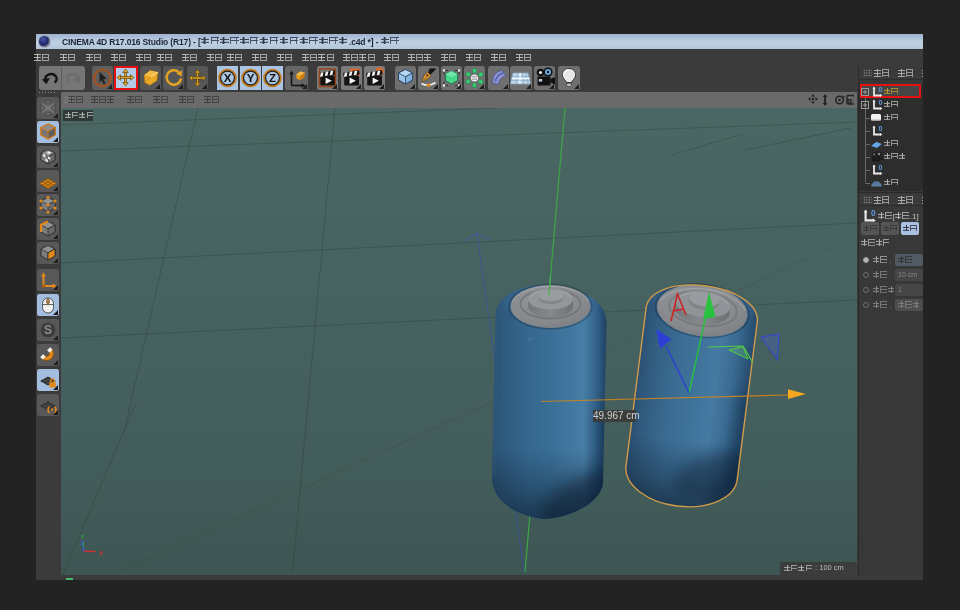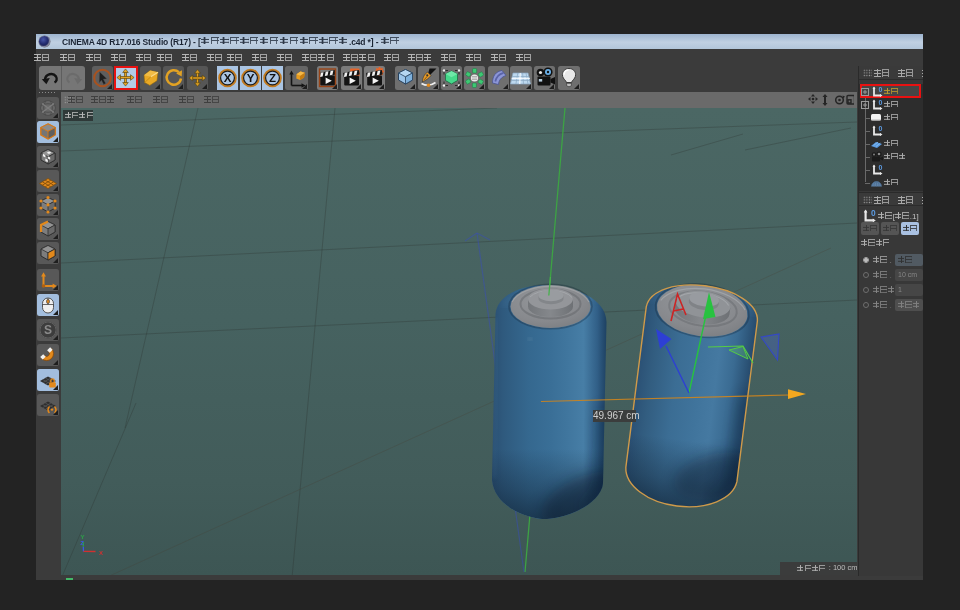--- a/index.html
+++ b/index.html
@@ -25,21 +25,21 @@
 .lbtn{position:absolute;left:1px;width:22px;height:22px;border-radius:2.5px;background:#585858;}
 .lbtn svg{position:absolute;left:0;top:0;}
 .dots{background-image:radial-gradient(circle,#8a8a8a 0.8px,transparent 1px);background-size:3px 3px;}
 #vpbar{position:absolute;left:25px;top:58px;width:796px;height:15.5px;background:#6a6a6a;color:#222;font-size:8.5px;}
 #vpbar span.m{position:absolute;top:3.5px;}
 #vp{position:absolute;left:25px;top:73.5px;width:796px;height:467px;background:#49615e;border:1px solid #9aa0a0;border-bottom-color:#8a9090;}
 #vp svg{position:absolute;left:-1px;top:-1px;}
 #rpanel{position:absolute;left:822px;top:32px;width:65px;bottom:4px;background:#383838;border-left:1px solid #2a2a2a;font-size:8px;overflow:hidden;}
 .pmenu{position:absolute;left:0;width:100%;height:14px;background:#3a3a3a;color:#bdbdbd;border-bottom:1px solid #2c2c2c;}
 .pdots{position:absolute;left:4px;top:3px;width:9px;height:8px;background-image:radial-gradient(circle,#9a9a9a .7px,transparent .9px);background-size:2.6px 2.6px;}
-.lab{position:absolute;white-space:nowrap;text-align:right;}
+.lab{position:absolute;white-space:nowrap;}
 </style></head><body>
 <div id="win">
 <div id="title">
       <span class="logo"></span>
       <span class="tx">CINEMA 4D R17.016 Studio (R17) - [<span class="c sm" style="color:#1a2433;width:8.3px;height:7px;margin-right:1.6px"></span><span class="c sm v2" style="color:#1a2433;width:8.3px;height:7px;margin-right:1.6px"></span><span class="c sm" style="color:#1a2433;width:8.3px;height:7px;margin-right:1.6px"></span><span class="c sm v2" style="color:#1a2433;width:8.3px;height:7px;margin-right:1.6px"></span><span class="c sm" style="color:#1a2433;width:8.3px;height:7px;margin-right:1.6px"></span><span class="c sm v2" style="color:#1a2433;width:8.3px;height:7px;margin-right:1.6px"></span><span class="c sm" style="color:#1a2433;width:8.3px;height:7px;margin-right:1.6px"></span><span class="c sm v2" style="color:#1a2433;width:8.3px;height:7px;margin-right:1.6px"></span><span class="c sm" style="color:#1a2433;width:8.3px;height:7px;margin-right:1.6px"></span><span class="c sm v2" style="color:#1a2433;width:8.3px;height:7px;margin-right:1.6px"></span><span class="c sm" style="color:#1a2433;width:8.3px;height:7px;margin-right:1.6px"></span><span class="c sm v2" style="color:#1a2433;width:8.3px;height:7px;margin-right:1.6px"></span><span class="c sm" style="color:#1a2433;width:8.3px;height:7px;margin-right:1.6px"></span><span class="c sm v2" style="color:#1a2433;width:8.3px;height:7px;margin-right:1.6px"></span><span class="c sm" style="color:#1a2433;width:8.3px;height:7px;margin-right:1.6px"></span>.c4d *] - <span class="c sm" style="color:#1a2433;width:8.3px;height:7px;margin-right:1.6px"></span><span class="c sm v2" style="color:#1a2433;width:8.3px;height:7px;margin-right:1.6px"></span></span>
     </div>
 <div id="menubar">
       <span class="m" style="left:-2px"><span class="c"></span><span class="c v2"></span></span>
       <span class="m" style="left:24px"><span class="c"></span><span class="c v2"></span></span>
       <span class="m" style="left:49.5px"><span class="c"></span><span class="c v2"></span></span>

